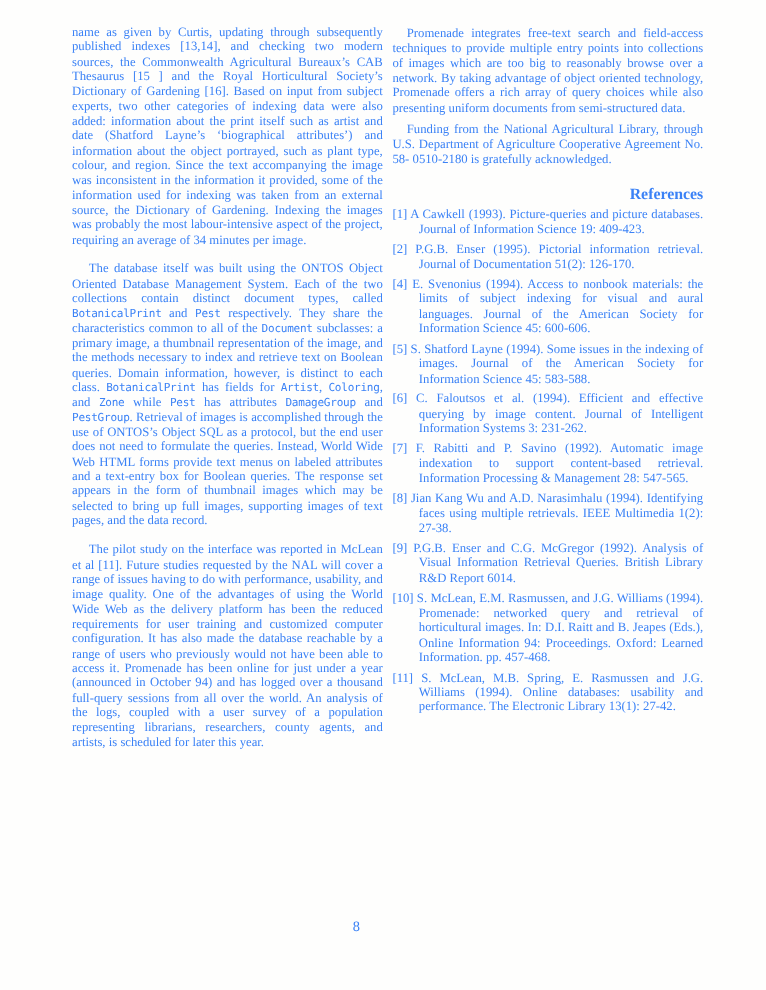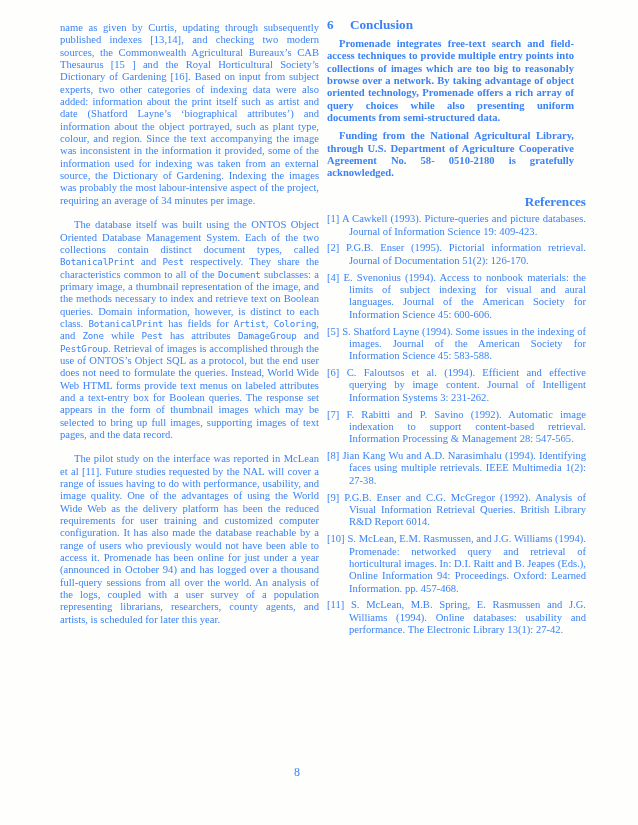--- a/index.html
+++ b/index.html
@@ -5,21 +5,21 @@
   html,body{margin:0;padding:0;background:#e8e8e8;}
   .page{
     position:relative;width:638px;height:825px;background:#fefefd;
     font-family:"Liberation Serif", serif;color:#3b82f6;overflow:hidden;
   }
   .col{position:absolute;width:259px;font-size:10.6px;line-height:12.35px;text-align:justify;}
   .col-left{left:60px;top:22px;}
   .col-right{left:327px;top:17px;}
   p.para{margin:0;}
   p.para.indent{text-indent:14px;margin-top:12px;}
-  p.body-para{margin:6px 12px 0 0;text-indent:12px;font-weight:bold;}
+  p.body-para{margin:6px 0 0 0;text-indent:12px;}
   .mono{font-family:"DejaVu Sans Mono", monospace;font-size:9.2px;letter-spacing:-0.2px;}
   h2.sec{font-size:13.2px;font-weight:bold;margin:0;line-height:15px;text-align:left;}
   h2.sec .sec-num{display:inline-block;min-width:10px;margin-right:13px;}
   h2.sec.spaced{margin-top:15px;}
   h2.refs{font-size:13.2px;font-weight:bold;margin:14px 0 2px 0;line-height:15px;text-align:right;}
   .ref{margin-top:4.5px;padding-left:22px;text-indent:-22px;}
   .ref-label{display:inline;}
   .page-number{position:absolute;left:288px;top:765px;width:18px;text-align:center;font-size:12px;}
 </style>
 </head>
@@ -30,21 +30,20 @@
   <div class="col col-left">
     <p class="para">name as given by Curtis, updating through subsequently published indexes [13,14], and checking two modern sources, the Commonwealth Agricultural Bureaux’s CAB Thesaurus [15 ] and the Royal Horticultural Society’s Dictionary of Gardening [16]. Based on input from subject experts, two other categories of indexing data were also added: information about the print itself such as artist and date (Shatford Layne’s ‘biographical attributes’) and information about the object portrayed, such as plant type, colour, and region. Since the text accompanying the image was inconsistent in the information it provided, some of the information used for indexing was taken from an external source, the Dictionary of Gardening. Indexing the images was probably the most labour-intensive aspect of the project, requiring an average of 34 minutes per image.</p>
 
     <p class="para indent"><span>The database itself was built using the ONTOS Object Oriented Database Management System. Each of the two collections contain distinct document types, called </span><span class="mono">BotanicalPrint</span><span> and </span><span class="mono">Pest</span><span> respectively. They share the characteristics common to all of the </span><span class="mono">Document</span><span> subclasses: a primary image, a thumbnail representation of the image, and the methods necessary to index and retrieve text on Boolean queries. Domain information, however, is distinct to each class. </span><span class="mono">BotanicalPrint</span><span> has fields for </span><span class="mono">Artist</span><span>, </span><span class="mono">Coloring</span><span>, and </span><span class="mono">Zone</span><span> while </span><span class="mono">Pest</span><span> has attributes </span><span class="mono">DamageGroup</span><span> and </span><span class="mono">PestGroup</span><span>. Retrieval of images is accomplished through the use of ONTOS’s Object SQL as a protocol, but the end user does not need to formulate the queries. Instead, World Wide Web HTML forms provide text menus on labeled attributes and a text-entry box for Boolean queries. The response set appears in the form of thumbnail images which may be selected to bring up full images, supporting images of text pages, and the data record.</span></p>
 
     <p class="para indent">The pilot study on the interface was reported in McLean et al [11]. Future studies requested by the NAL will cover a range of issues having to do with performance, usability, and image quality. One of the advantages of using the World Wide Web as the delivery platform has been the reduced requirements for user training and customized computer configuration. It has also made the database reachable by a range of users who previously would not have been able to access it. Promenade has been online for just under a year (announced in October 94) and has logged over a thousand full-query sessions from all over the world. An analysis of the logs, coupled with a user survey of a population representing librarians, researchers, county agents, and artists, is scheduled for later this year.</p>
   </div>
 
   <div class="col col-right">
 
-    <h2 class="sec"><span class="sec-num">6</span><span>Conclusion</span></h2>
     <p class="body-para">Promenade integrates free-text search and field-access techniques to provide multiple entry points into collections of images which are too big to reasonably browse over a network. By taking advantage of object oriented technology, Promenade offers a rich array of query choices while also presenting uniform documents from semi-structured data.</p>
 
     <p class="body-para">Funding from the National Agricultural Library, through U.S. Department of Agriculture Cooperative Agreement No. 58- 0510-2180 is gratefully acknowledged.</p>
 
     <h2 class="refs">References</h2>
 
     <div class="ref"><span class="ref-label">[1]</span> <span>A Cawkell (1993). Picture-queries and picture databases. Journal of Information Science 19: 409-423.</span></div>
     <div class="ref"><span class="ref-label">[2]</span> <span>P.G.B. Enser (1995). Pictorial information retrieval. Journal of Documentation 51(2): 126-170.</span></div>
     <div class="ref"><span class="ref-label">[4]</span> <span>E. Svenonius (1994). Access to nonbook materials: the limits of subject indexing for visual and aural languages. Journal of the American Society for Information Science 45: 600-606.</span></div>
     <div class="ref"><span class="ref-label">[5]</span> <span>S. Shatford Layne (1994). Some issues in the indexing of images. Journal of the American Society for Information Science 45: 583-588.</span></div>

